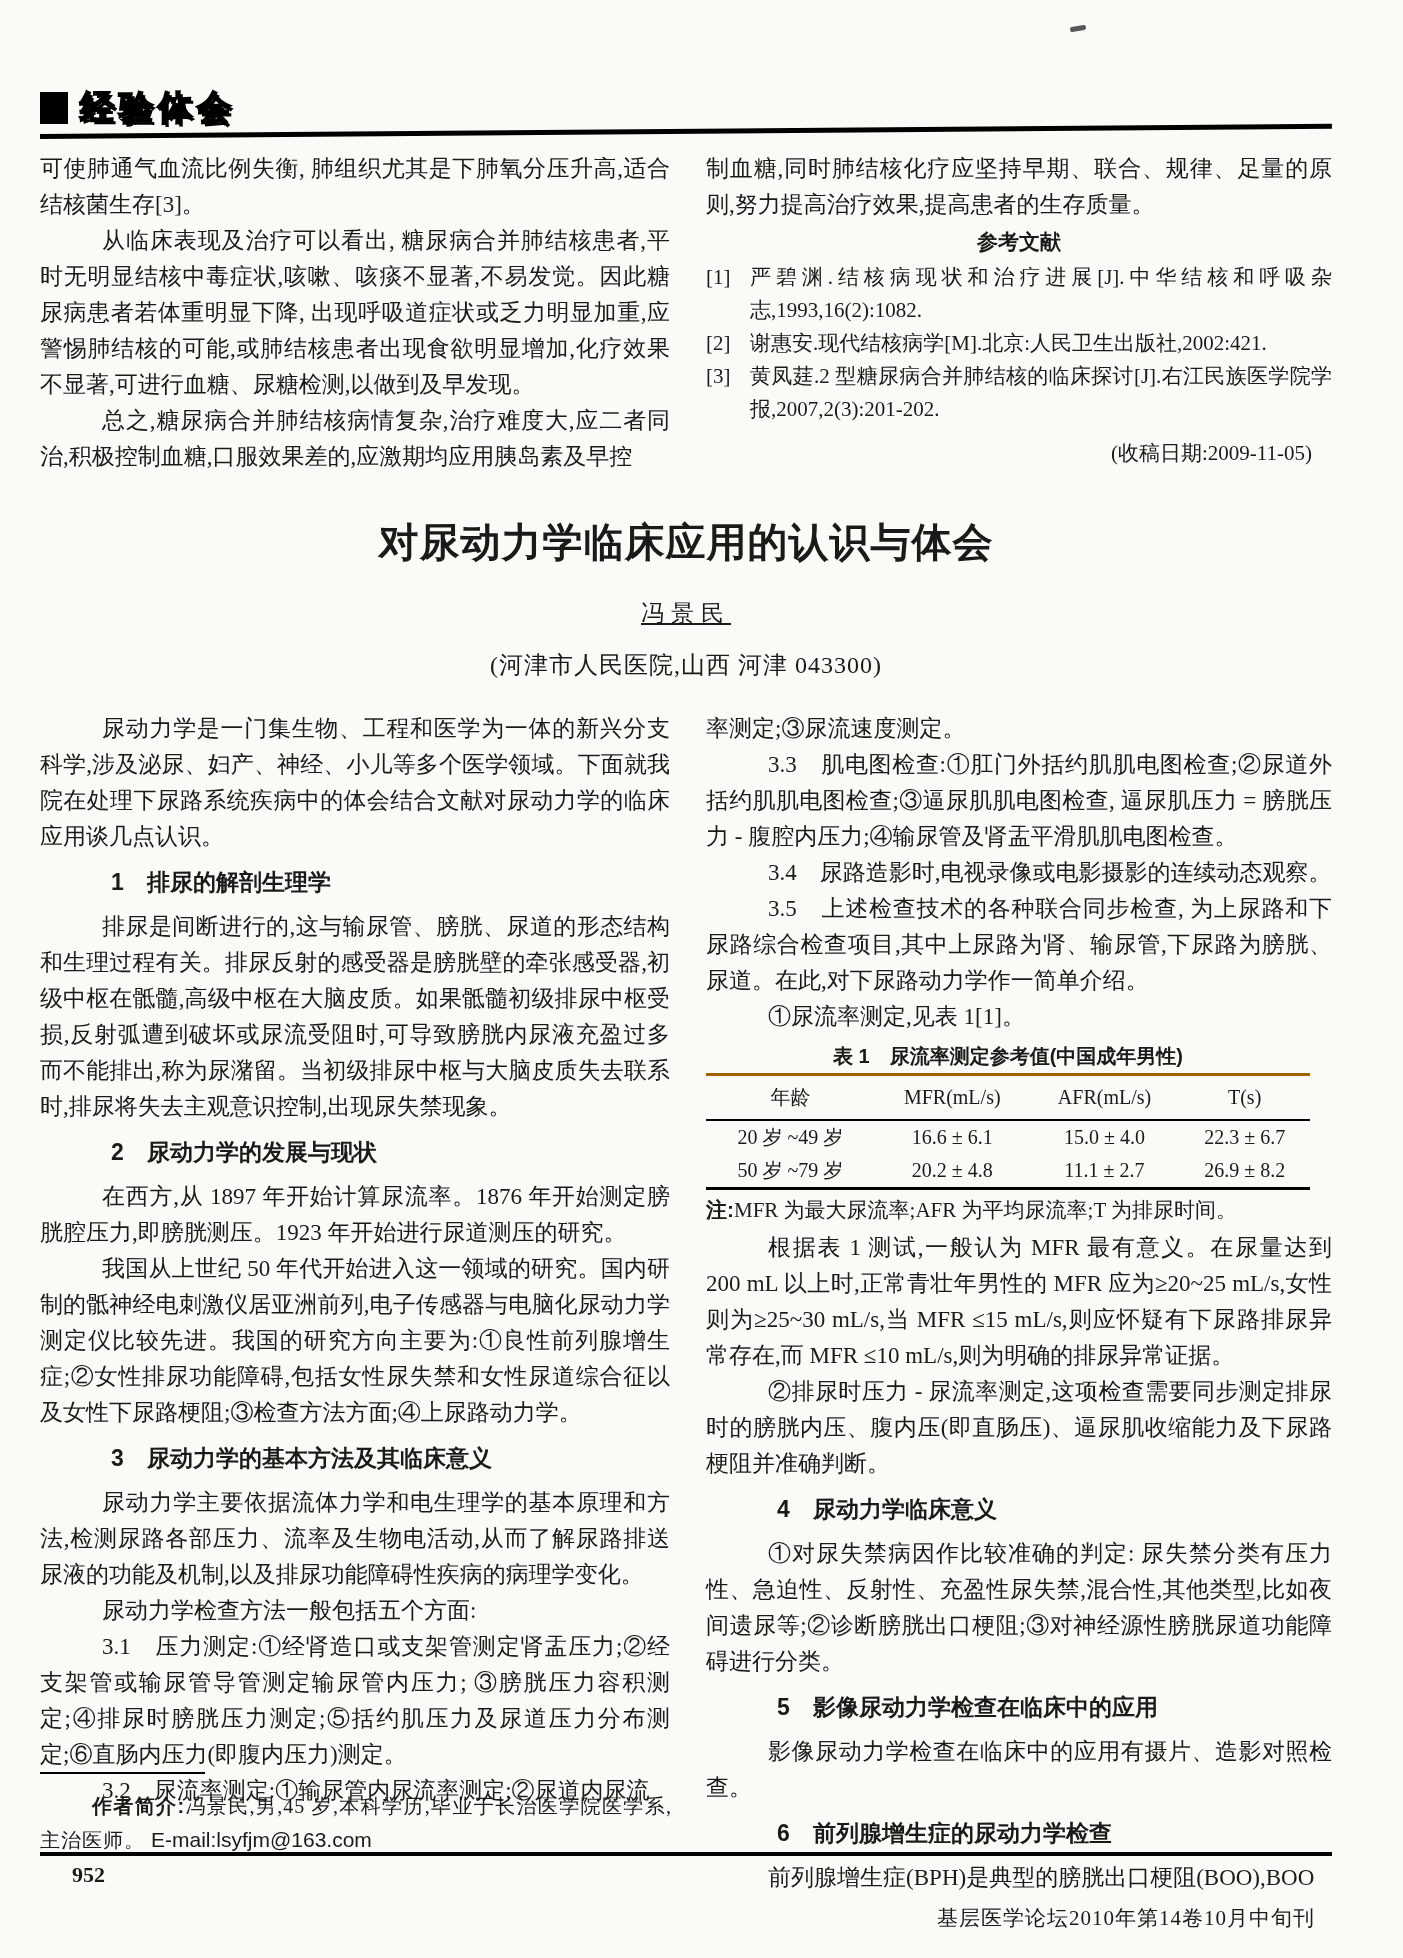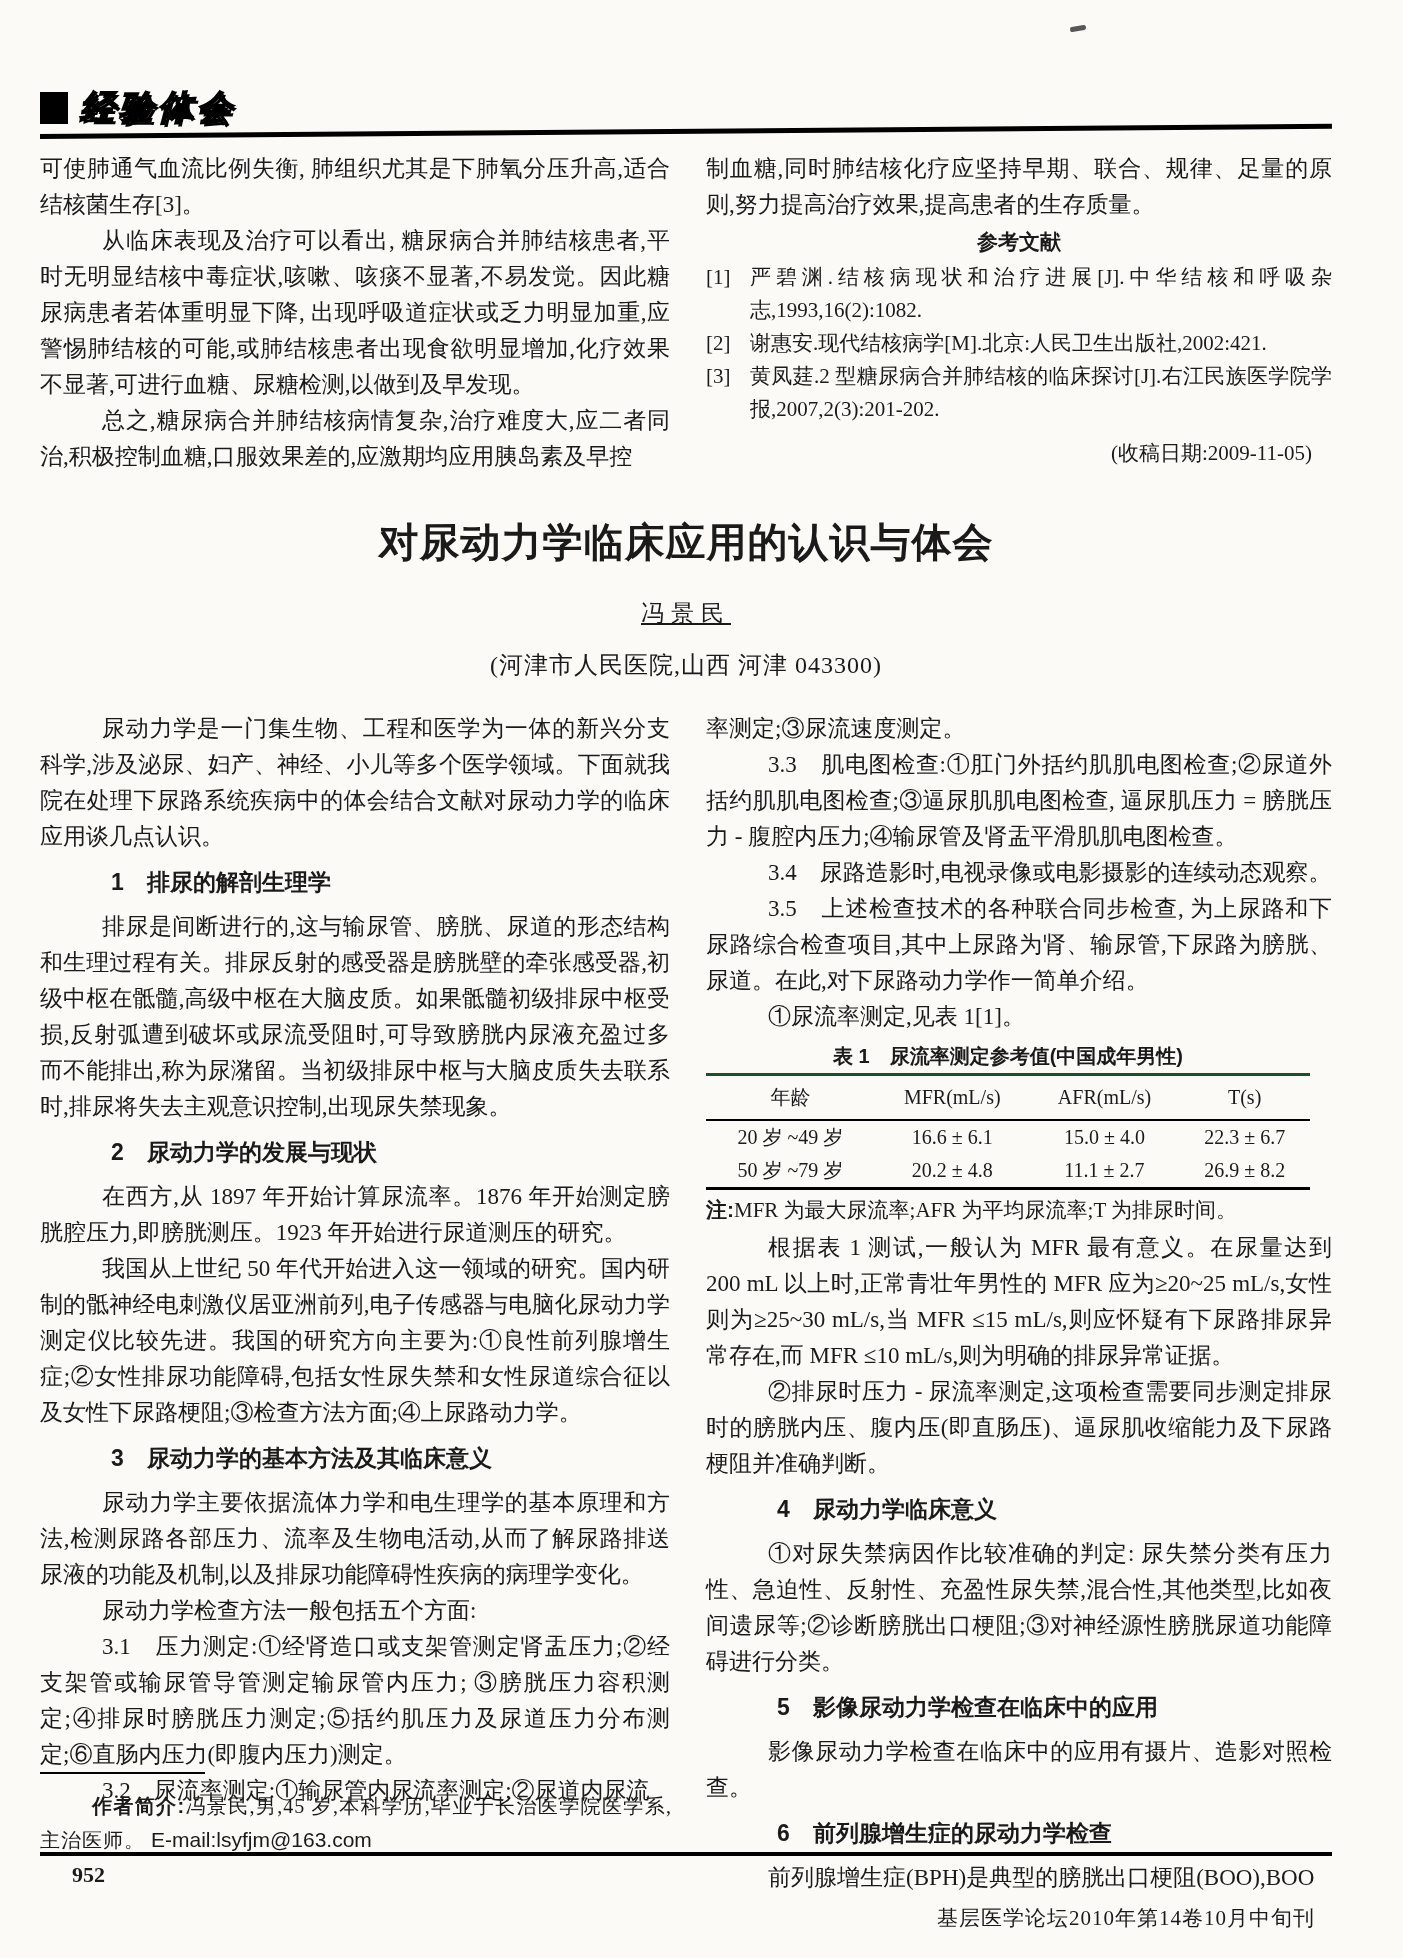--- a/index.html
+++ b/index.html
@@ -8,21 +8,21 @@
     background:#fbfaf7;color:#1a1a1a;
     font-family:"Liberation Serif","DejaVu Serif",serif;
     position:relative;overflow:hidden;
   }
   .content{position:absolute;left:40px;top:0;width:1292px;}
   
   .colhead{margin-top:88px;height:40px;display:flex;align-items:center;}
   .block-icon{display:inline-block;width:28px;height:32px;background:#000;margin-right:12px;}
   .section-label{
     font-family:"Liberation Sans","DejaVu Sans",sans-serif;
-    font-weight:900;font-size:34px;letter-spacing:5px;font-style:italic;
+    font-weight:900;font-size:34px;letter-spacing:5px;
     color:#fff;-webkit-text-stroke:1.8px #000;text-shadow:3px 3px 0 #000;
   }
   .header-rule{height:5px;background:#000;margin-top:6px;transform:rotate(-0.45deg);transform-origin:left center;}
   
   .two-col{display:flex;gap:36px;}
   .colL{width:630px;flex:none;}
   .colR{width:626px;flex:none;}
   .prev{margin-top:12px;}
   p.body{margin:0;font-size:23px;line-height:36px;text-align:justify;}
   p.ind{text-indent:2.7em;}
@@ -40,21 +40,21 @@
   .art-author{margin-top:28px;font-size:23px;letter-spacing:7px;text-decoration:underline;}
   .art-affil{margin-top:20px;font-size:24px;letter-spacing:1px;}
   
   .main{margin-top:30px;}
   .sec-h{margin:9px;font-family:"Liberation Sans","DejaVu Sans",sans-serif;
     font-weight:bold;font-size:23px;line-height:36px;text-indent:2.7em;}
   
   .table-block{margin:4px 0 2px 0;width:604px;}
   .table-title{text-align:center;font-family:"Liberation Sans","DejaVu Sans",sans-serif;
     font-weight:bold;font-size:20px;line-height:34px;}
-  table.t1{width:100%;border-collapse:collapse;border-top:3px solid #14532d;border-bottom:3px solid #000;}
+  table.t1{width:100%;border-collapse:collapse;border-top:3px solid #a16207;border-bottom:3px solid #000;}
   table.t1 th{font-weight:normal;font-size:20px;border-bottom:2px solid #000;padding:8px 2px;text-align:center;}
   table.t1 td{font-size:20px;padding:3px 2px;text-align:center;}
   .t-note{margin:2px 0 0 0;font-size:21px;line-height:35px;text-align:justify;}
   .t-note-label{font-family:"Liberation Sans","DejaVu Sans",sans-serif;font-weight:bold;}
   
   .bio{position:absolute;left:40px;top:1772px;width:632px;}
   .bio-rule{width:165px;height:2px;background:#000;}
   .bio-p{margin:16px 0 0 0;font-size:20px;line-height:33px;text-indent:2.6em;text-align:justify;letter-spacing:1px;}
   .bio-label{font-family:"Liberation Sans","DejaVu Sans",sans-serif;font-weight:bold;}
   .bio-email{font-family:"Liberation Sans","DejaVu Sans",sans-serif;font-size:21px;letter-spacing:0;}

